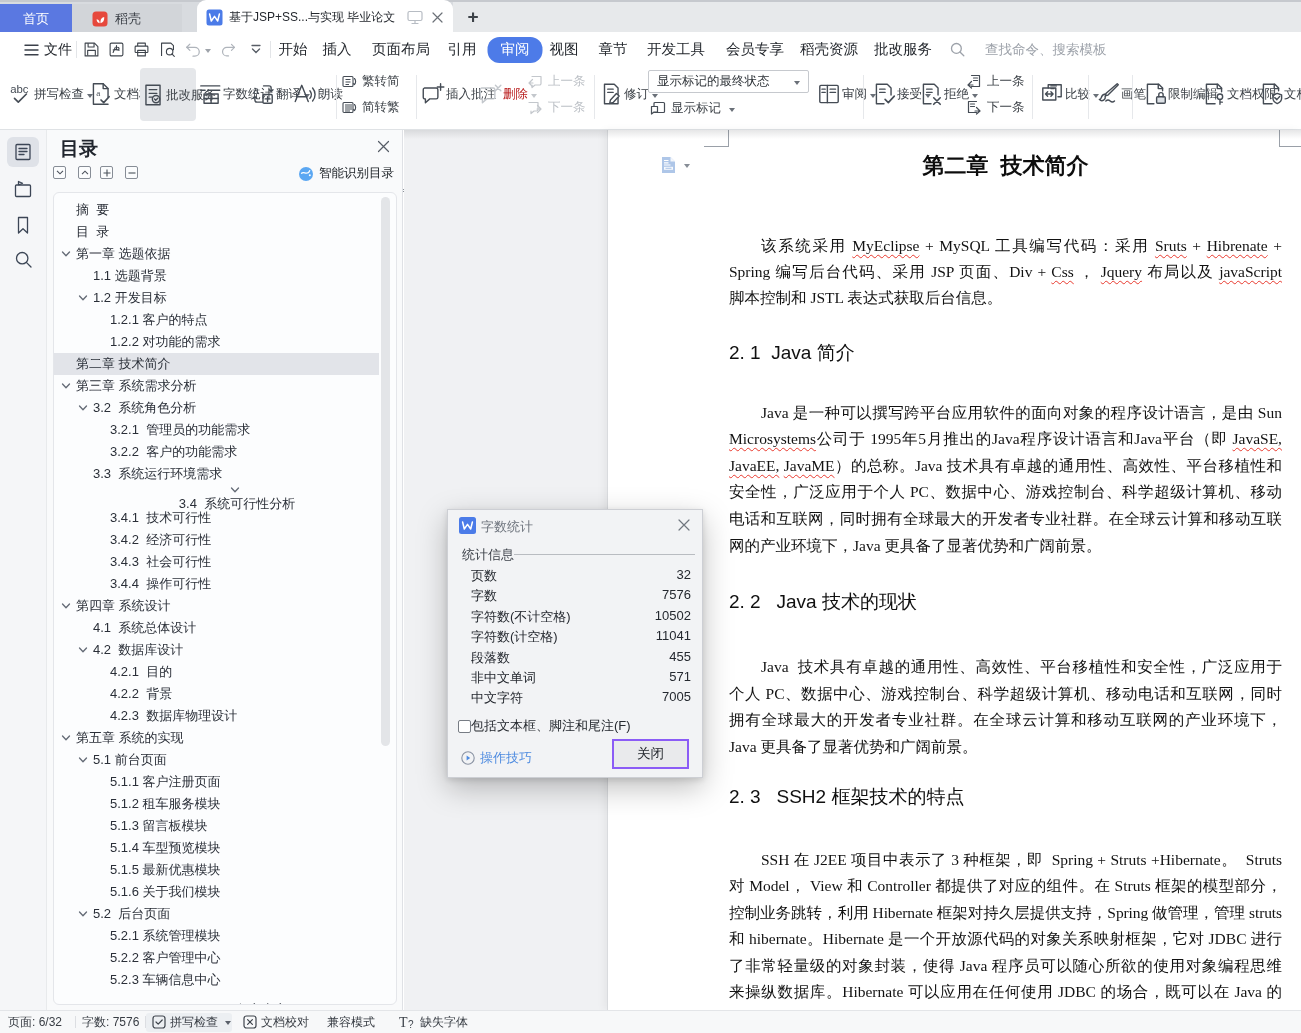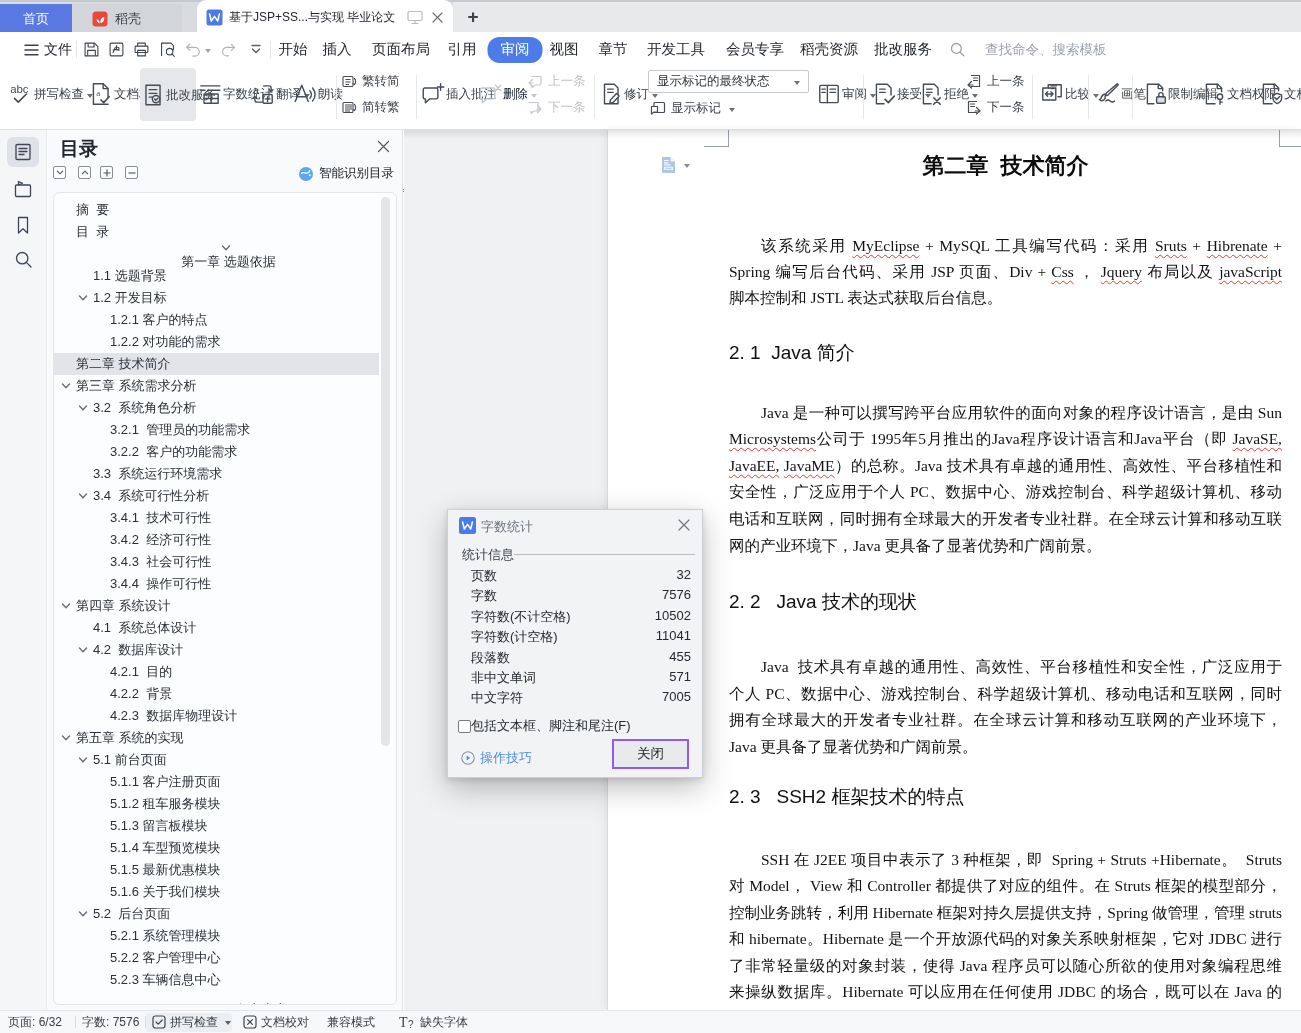--- a/index.html
+++ b/index.html
@@ -28,21 +28,21 @@
   .mitem.active { transform:translateX(-50%); }
   .mitem.active span { background:#4D7BE8; color:#fff; border-radius:12px; padding:3px 13px 4px; }
   .msearch { position:absolute; left:950px; top:0; height:35px; display:flex; align-items:center; gap:20px; color:#9CA1A9; font-size:13.5px; }
 
   
   .ribbon { position:absolute; left:0; top:67px; width:1301px; height:63px; background:#fff; border-bottom:1px solid #DFE2E5; }
   .rdiv { position:absolute; top:8px; width:1px; height:44px; background:#E6E8EB; }
   .rbtn { position:absolute; top:1px; height:52px; display:flex; flex-direction:row; align-items:center; justify-content:flex-start; }
   .rbtn .ric { height:29px; display:flex; align-items:center; justify-content:center; }
   .rbtn .rlb { margin-top:1px; font-size:12.5px; color:#3B4046; white-space:nowrap; display:flex; align-items:center; }
-  .rbtn.disabled .rlb { color:#0f172a; }
+  .rbtn.disabled .rlb { color:#b91c1c; }
   .rbtn.activebg { background:#E5E7EA; border-radius:4px; top:1px; height:53px; }
   .caret { display:inline-block; width:0; height:0; border-left:3.5px solid transparent; border-right:3.5px solid transparent; border-top:4px solid #6A7078; margin-left:3px; position:relative; top:1px; }
   .rbtn.disabled .caret { border-top-color:#C3C7CC; }
   .rsmall { position:absolute; display:flex; align-items:center; gap:5px; font-size:12.5px; color:#3B4046; white-space:nowrap; }
   .combo { position:absolute; left:648px; top:3px; width:161px; height:23px; border:1px solid #C6C9CE; border-radius:2px; background:#fff; display:flex; align-items:center; font-size:12.5px; color:#2E3338; padding:4px 8px; }
   .combo .caret { margin-left:auto; }
   .launcher { position:absolute; left:399px; top:117px; width:8px; height:8px; border-right:1px solid #8A9098; border-bottom:1px solid #8A9098; }
   .launcher:after { content:""; position:absolute; right:1px; bottom:1px; width:4px; height:4px; border-right:1px solid #8A9098; border-bottom:1px solid #8A9098; }
 
   
@@ -585,21 +585,21 @@
       <div class="treebox">
         <div class="treeinner">
             <div class="trow" style="padding-left: 7px;">
               <span class="chev"></span>
               <span class="tlabel">摘  要</span>
             </div>
             <div class="trow" style="padding-left: 7px;">
               <span class="chev"></span>
               <span class="tlabel">目  录</span>
             </div>
-            <div class="trow" style="padding-left: 7px; flex-direction: column;">
+            <div class="trow" style="padding-left: 7px;">
               <span class="chev">
                 <svg width="10" height="10" viewBox="0 0 10 10" fill="none" stroke="#646B76" stroke-width="1.3" stroke-linecap="round" stroke-linejoin="round">
                   <path d="M1.5 3l3.5 3.8L8.5 3"></path>
                 </svg>
               </span>
               <span class="tlabel">第一章 选题依据</span>
             </div>
             <div class="trow" style="padding-left: 24px;">
               <span class="chev"></span>
               <span class="tlabel">1.1 选题背景</span>
@@ -645,21 +645,21 @@
               <span class="tlabel">3.2.1  管理员的功能需求</span>
             </div>
             <div class="trow" style="padding-left: 41px;">
               <span class="chev"></span>
               <span class="tlabel">3.2.2  客户的功能需求</span>
             </div>
             <div class="trow" style="padding-left: 24px;">
               <span class="chev"></span>
               <span class="tlabel">3.3  系统运行环境需求</span>
             </div>
-            <div class="trow" style="padding-left: 24px;">
+            <div class="trow" style="padding-left: 24px; flex-direction: column;">
               <span class="chev">
                 <svg width="10" height="10" viewBox="0 0 10 10" fill="none" stroke="#646B76" stroke-width="1.3" stroke-linecap="round" stroke-linejoin="round">
                   <path d="M1.5 3l3.5 3.8L8.5 3"></path>
                 </svg>
               </span>
               <span class="tlabel">3.4  系统可行性分析</span>
             </div>
             <div class="trow" style="padding-left: 41px;">
               <span class="chev"></span>
               <span class="tlabel">3.4.1  技术可行性</span>

